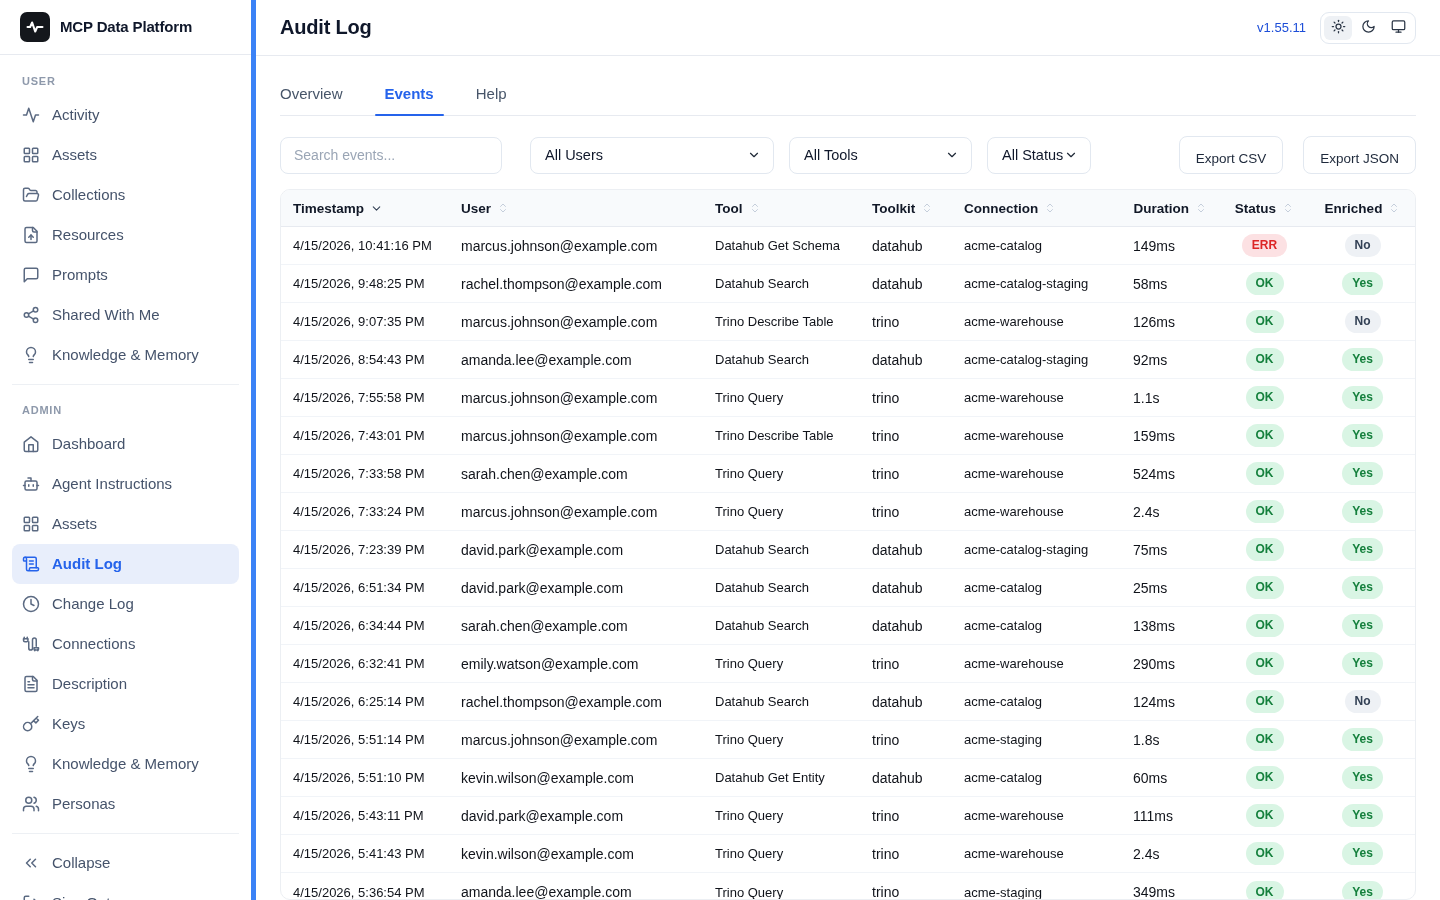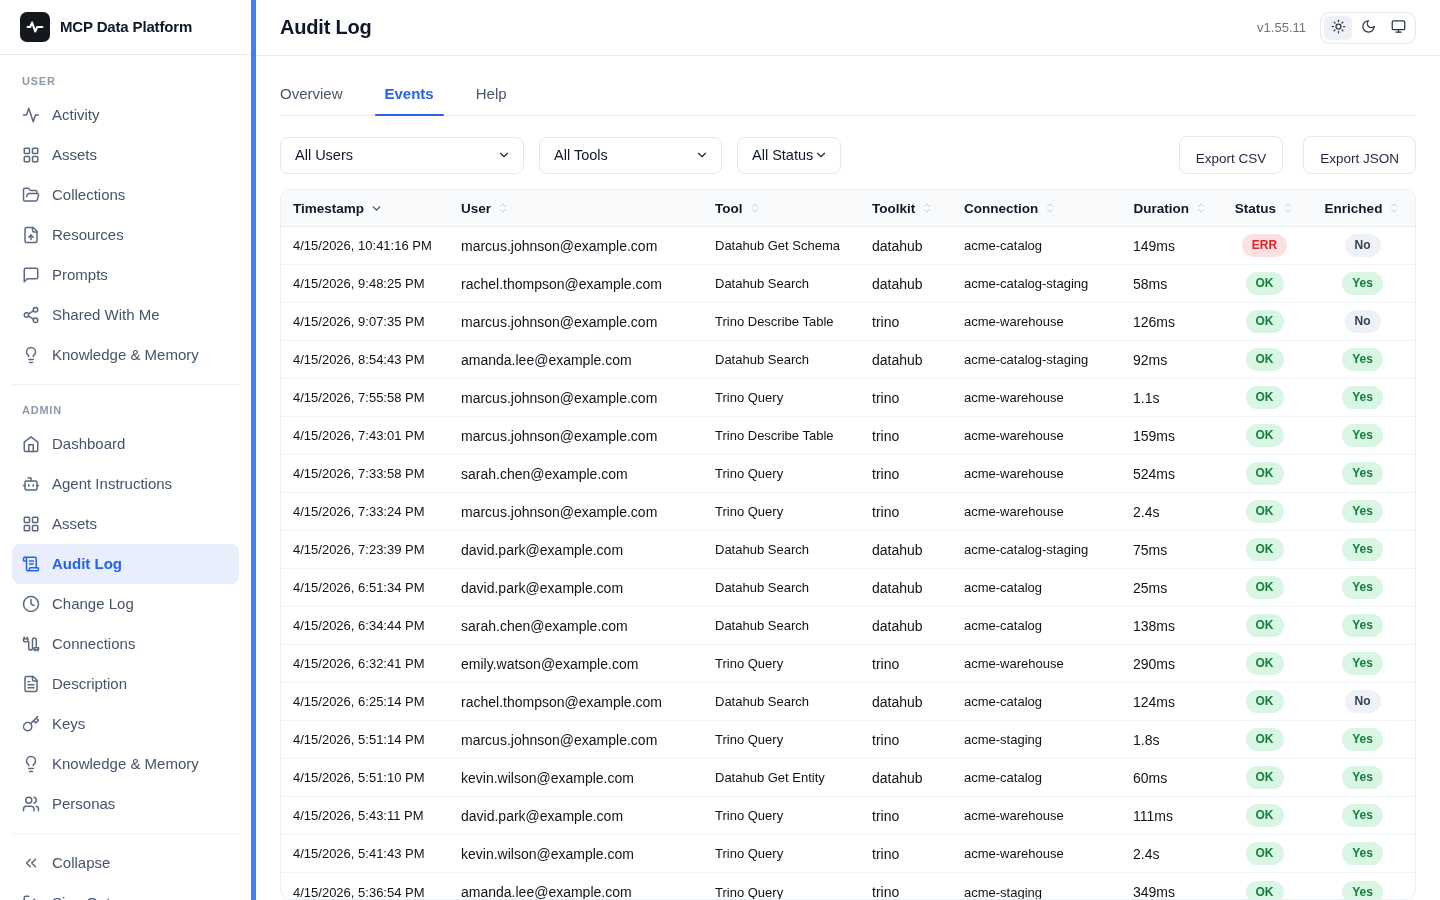--- a/index.html
+++ b/index.html
@@ -21,21 +21,21 @@
   .nav-item .nav-icon { display:flex; }
   .nav-item svg { width:18px; height:18px; color:#5b6a82; flex-shrink:0; }
   .nav-item.active { background:#e8eefb; color:var(--accent,#2563eb); font-weight:600; }
   .nav-item.active svg { color:var(--accent,#2563eb); }
   .nav-divider { height:1px; background:#edf0f4; margin:9px 0; }
   
   .main { flex:1; display:flex; flex-direction:column; min-width:0; }
   .main-header { height:56px; flex-shrink:0; display:flex; align-items:center; padding:0 24px; border-bottom:1px solid #e7eaf0; }
   .page-title { font-size:20px; font-weight:700; letter-spacing:-.01em; }
   .header-right { margin-left:auto; display:flex; align-items:center; gap:14px; }
-  .version { font-size:13px; color:#737373; }
+  .version { font-size:13px; color:#1d4ed8; }
   .theme-switch { display:flex; align-items:center; border:1px solid #e2e8f0; border-radius:9px; padding:3px; gap:2px; background:#fff; }
   .theme-btn { width:28px; height:24px; display:flex; align-items:center; justify-content:center; border-radius:6px; background:none; border:none; color:#2b3646; cursor:pointer; }
   .theme-btn svg { width:15px; height:15px; }
   .theme-btn.active { background:#eef1f5; }
   
   .content { padding:0 24px; flex:1; display:flex; flex-direction:column; min-height:0; }
   .tabs { display:flex; gap:42px; padding-top:29px; border-bottom:1px solid #e7eaf0; }
   .tab { padding-bottom:13px; font-size:15px; color:#475569; cursor:pointer; position:relative; }
   .tab.active { color:var(--accent,#2563eb); font-weight:600; }
   .tab.active::after { content:""; position:absolute; left:-10px; right:-10px; bottom:-1px; height:2.5px; background:var(--accent,#2563eb); border-radius:2px; }
@@ -319,20 +319,21 @@
   </header>
 
   <div class="content">
     <div class="tabs">
         <div class="tab">Overview</div>
         <div class="tab active">Events</div>
         <div class="tab">Help</div>
       </div>
 
     <div class="filters">
+      <input class="search-input" type="text" placeholder="Search events..." style="">
       <div class="select sel-users">
         <span>All Users</span>
         <span class="chev" style="display: flex;">
             <svg viewBox="0 0 24 24" fill="none" stroke="currentColor" stroke-width="2" stroke-linecap="round" stroke-linejoin="round">
               <path d="m6 9 6 6 6-6"></path>
             </svg>
           </span>
       </div>
       <div class="select sel-tools">
         <span>All Tools</span>

